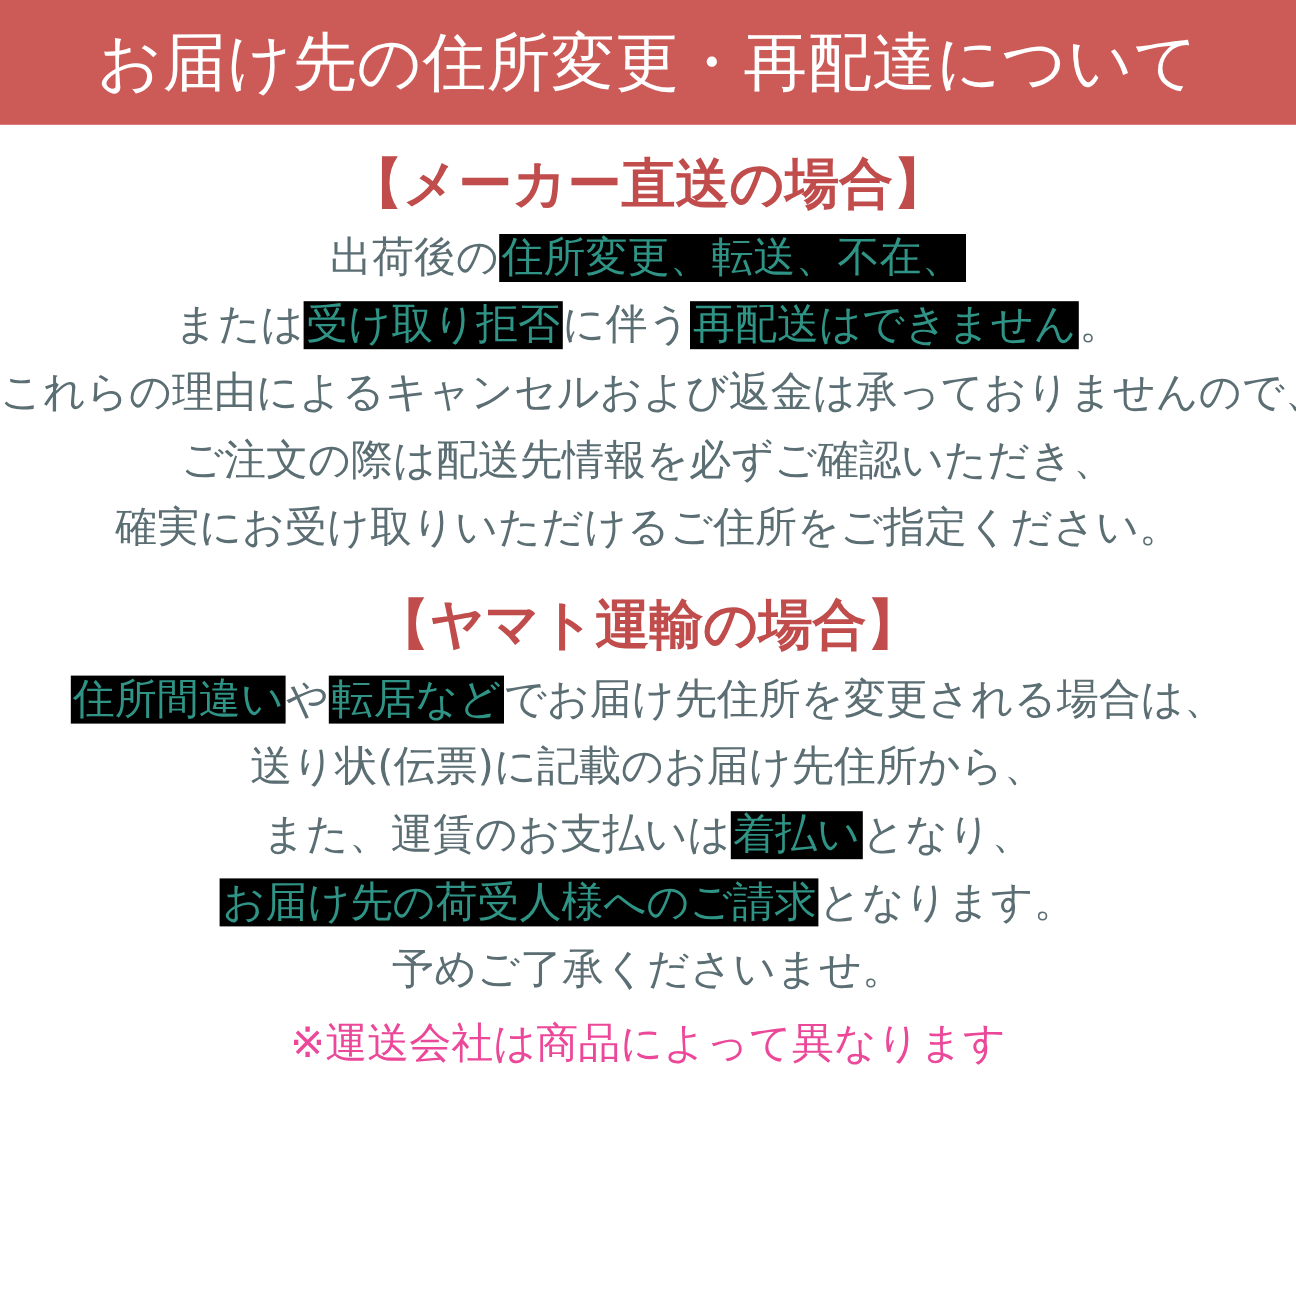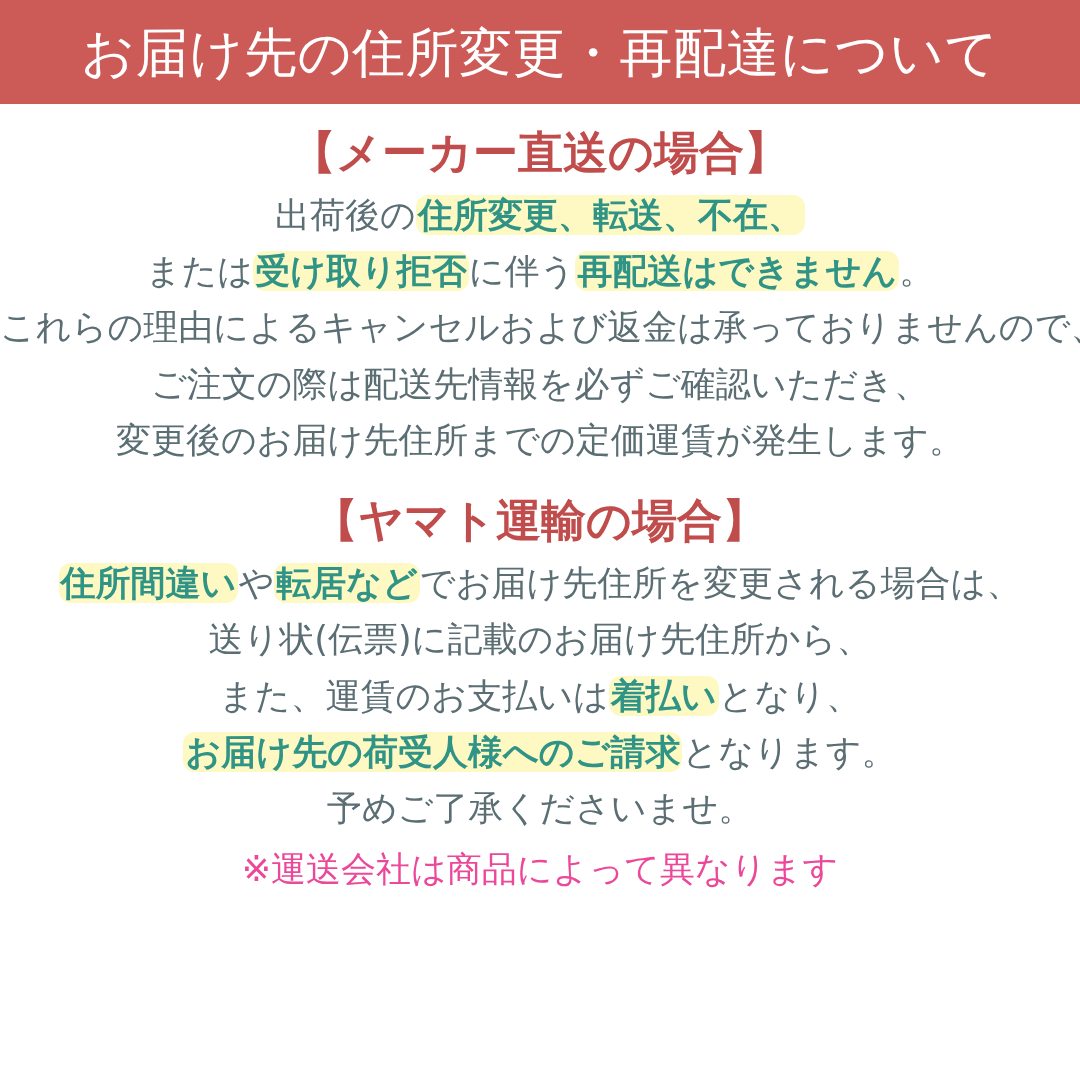--- a/index.html
+++ b/index.html
@@ -72,24 +72,24 @@
     line-height: 1.32;
     text-align: center;
     width: 100%;
     white-space: nowrap;
     margin: 5px 0;
   }
 
   
   .hl {
     color: #2f9486;
-    background: #fef9c3;
+    background: #000000;
     padding: 0 2px;
-    border-radius: 12px;
-    font-weight: 700;
+    border-radius: 0;
+    font-weight: 400;
   }
 
   .note-red {
     color: #ec4899;
     font-size: 35px;
     text-align: center;
     width: 100%;
     white-space: nowrap;
     margin: 10px 0 0 0;
     font-weight: 500;
@@ -118,21 +118,21 @@
 
     <div class="line">
       <span>これらの理由によるキャンセルおよび返金は承っておりませんので、</span>
     </div>
 
     <div class="line">
       <span>ご注文の際は配送先情報を必ずご確認いただき、</span>
     </div>
 
     <div class="line">
-      <span>変更後のお届け先住所までの定価運賃が発生します。</span>
+      <span>確実にお受け取りいただけるご住所をご指定ください。</span>
     </div>
 
     <div class="section-heading second">【ヤマト運輸の場合】</div>
 
     <div class="line">
       <span class="hl">住所間違い</span><span>や</span><span class="hl">転居など</span><span>でお届け先住所を変更される場合は、</span>
     </div>
 
     <div class="line">
       <span>送り状(伝票)に記載のお届け先住所から、</span>

